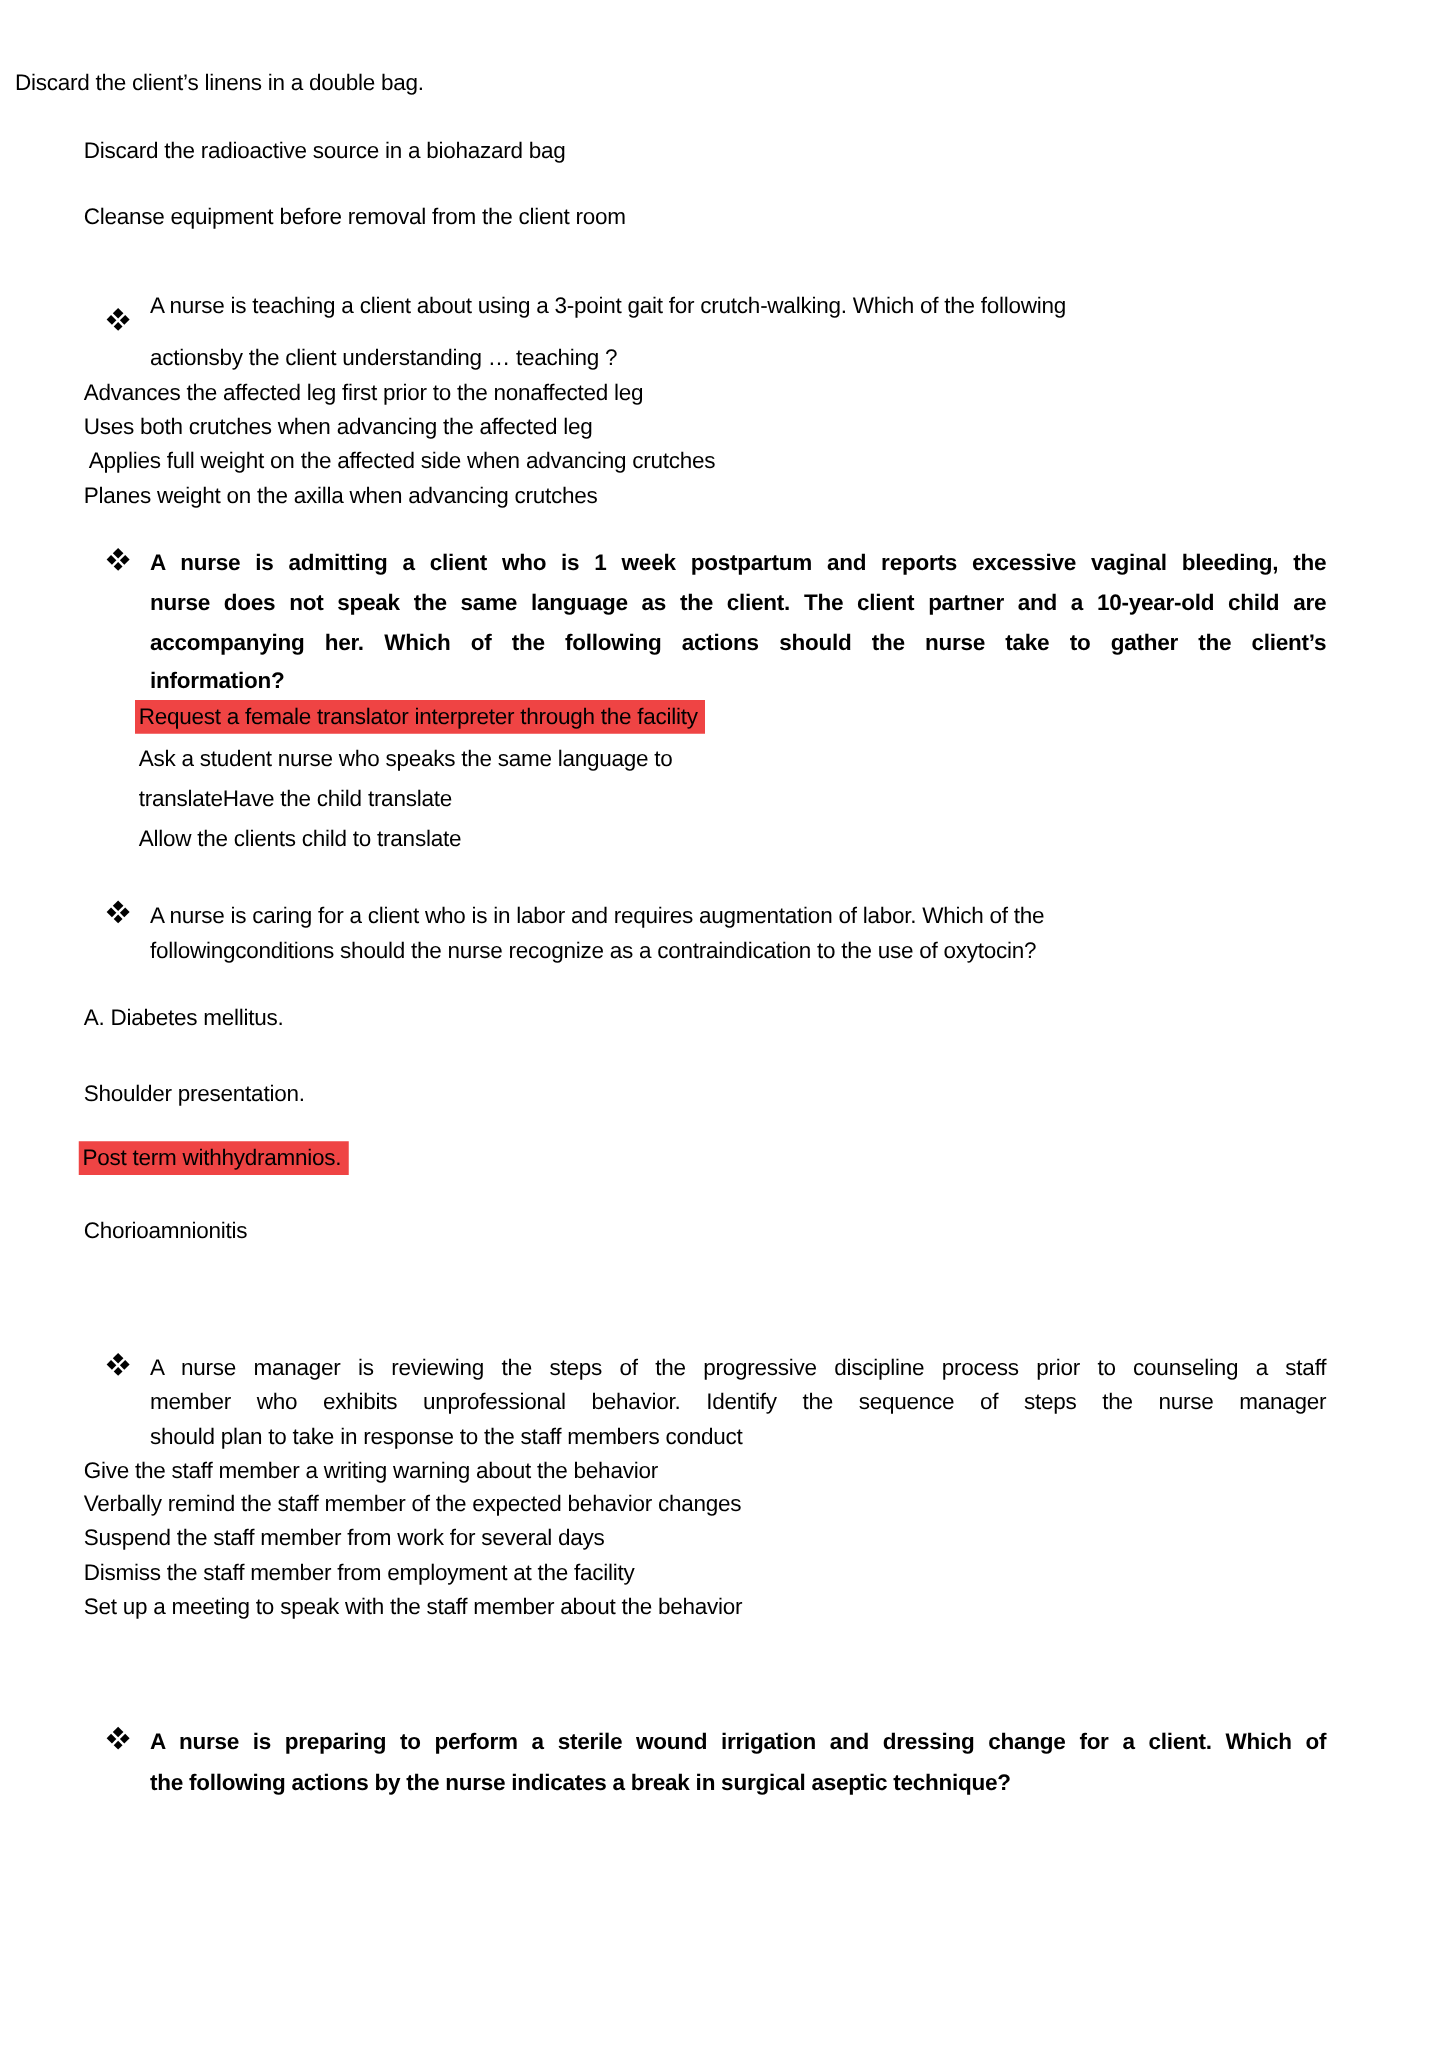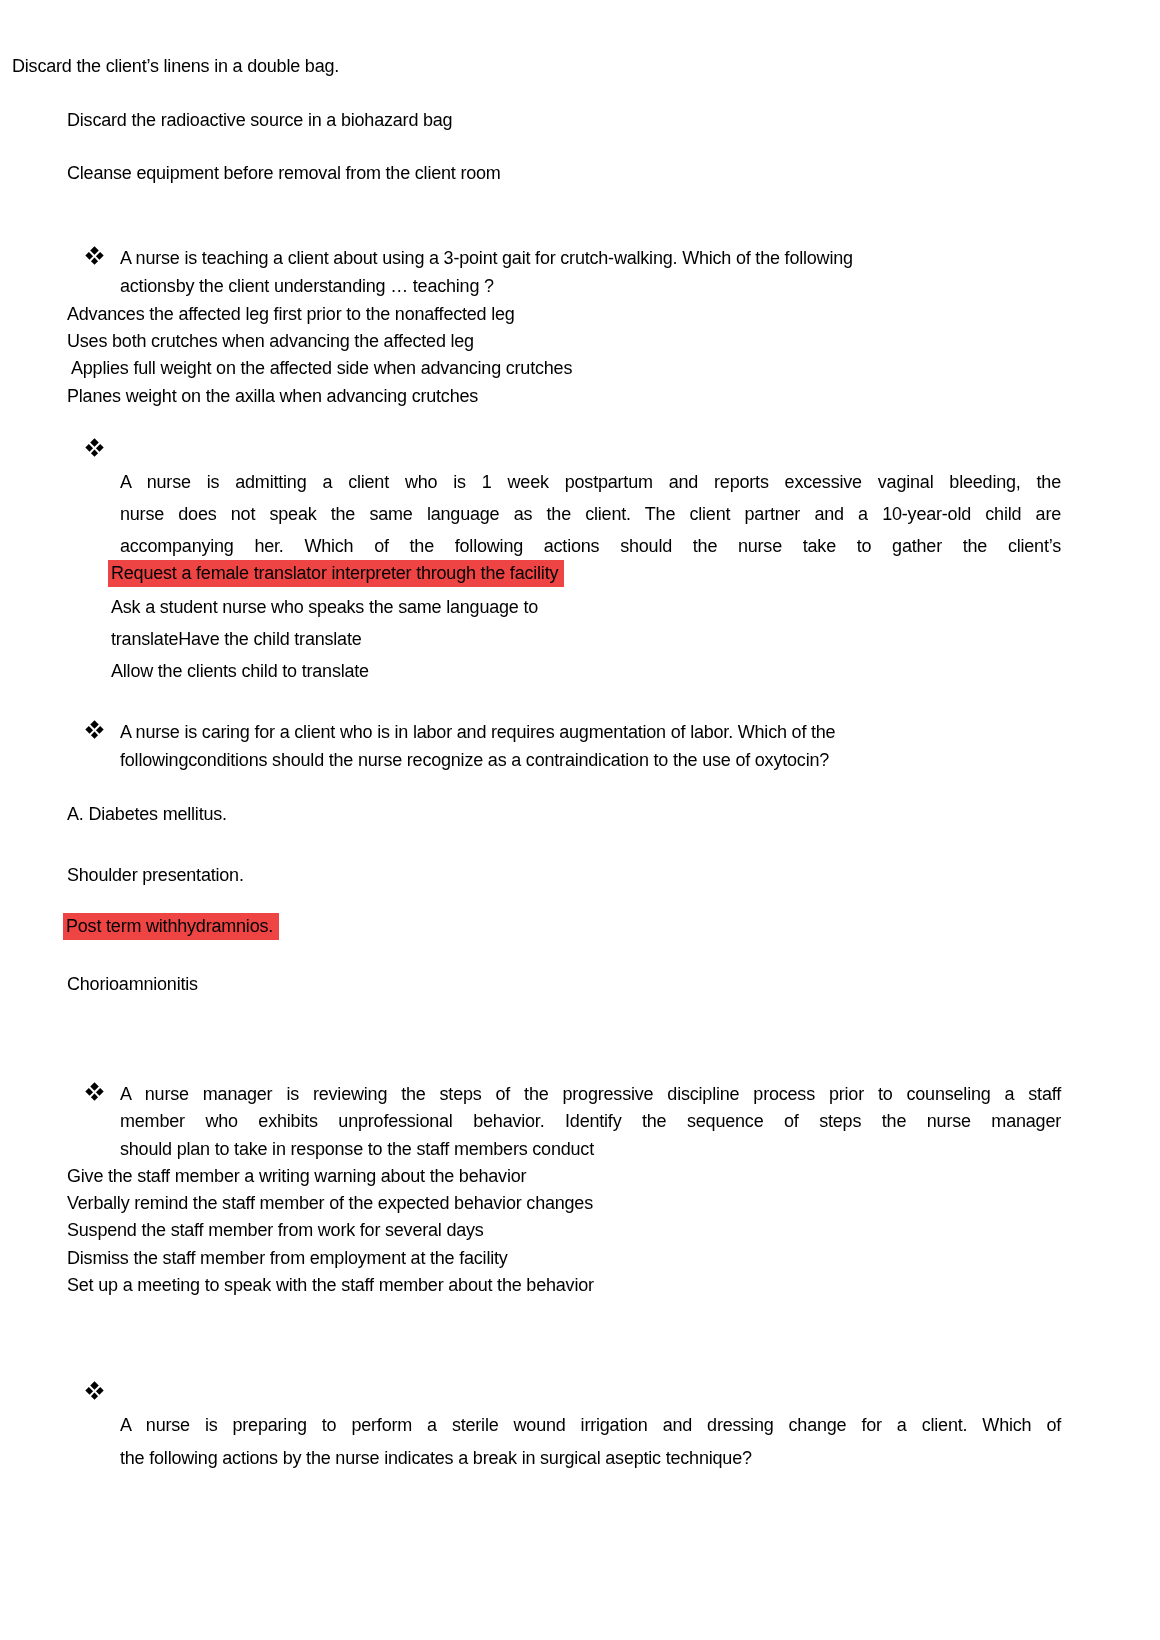--- a/index.html
+++ b/index.html
@@ -16,21 +16,21 @@
     font-size: 18px;
     color: #000000;
     overflow: hidden;
   }
   .ln {
     position: absolute;
     line-height: 26px;
     white-space: pre;
     letter-spacing: -0.2px;
   }
-  .bold { font-weight: 400; margin-top: 32px; }
+  .bold { font-weight: 700; }
   
   .jl {
     left: 120px;
     width: 941px;
     white-space: normal;
     text-align: justify;
     text-align-last: justify;
   }
   .hl {
     background: #ef4444;
@@ -57,21 +57,21 @@
   <div class="ln" style="top:107px;left:67px">Discard the radioactive source in a biohazard bag</div>
   <div class="ln" style="top:53px;left:12px">Discard the client’s linens in a double bag.</div>
   <div class="ln" style="top:160px;left:67px">Cleanse equipment before removal from the client room</div>
 
   <div class="bullet" style="top:249px;left:88px">
       <i></i>
       <i></i>
       <i></i>
       <i></i>
     </div>
-  <div class="ln" style="top:245px;left:120px">A nurse is teaching a client about using a 3-point gait for crutch-walking. Which of the following</div>
+  <div class="ln" style="top:231px;left:120px">A nurse is teaching a client about using a 3-point gait for crutch-walking. Which of the following</div>
   <div class="ln" style="top:273px;left:120px">actionsby the client understanding … teaching ?</div>
   <div class="ln" style="top:301px;left:67px">Advances the affected leg first prior to the nonaffected leg</div>
   <div class="ln" style="top:328px;left:67px">Uses both crutches when advancing the affected leg</div>
   <div class="ln" style="top:355px;left:71px">Applies full weight on the affected side when advancing crutches</div>
   <div class="ln" style="top:383px;left:67px">Planes weight on the axilla when advancing crutches</div>
 
   <div class="bullet" style="top:441px;left:88px">
       <i></i>
       <i></i>
       <i></i>

